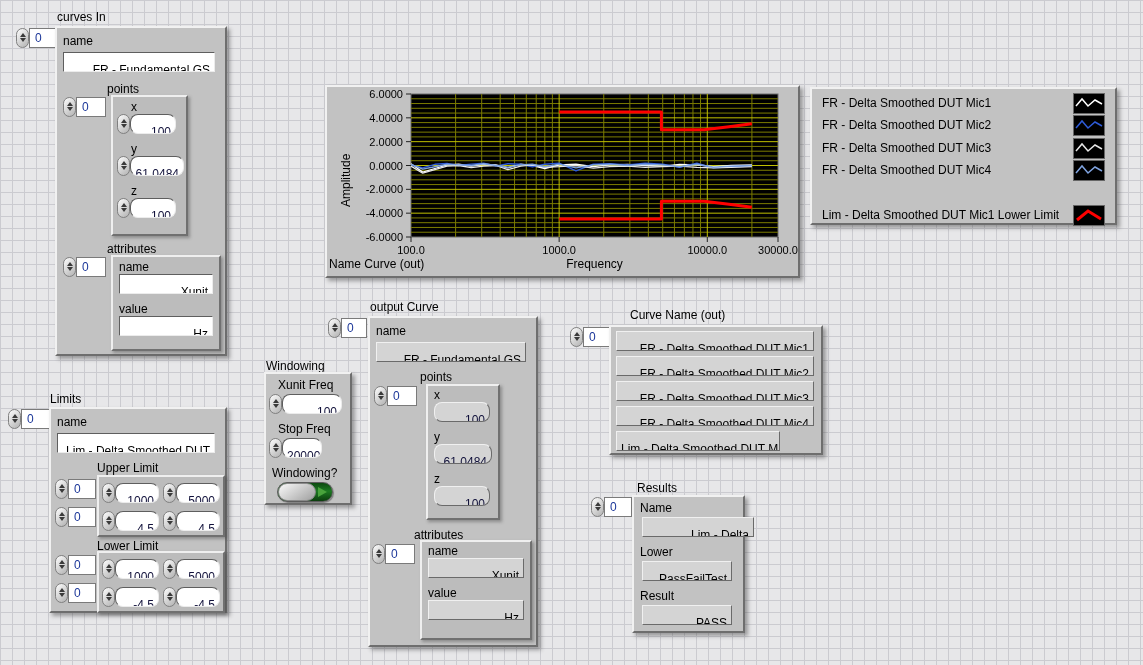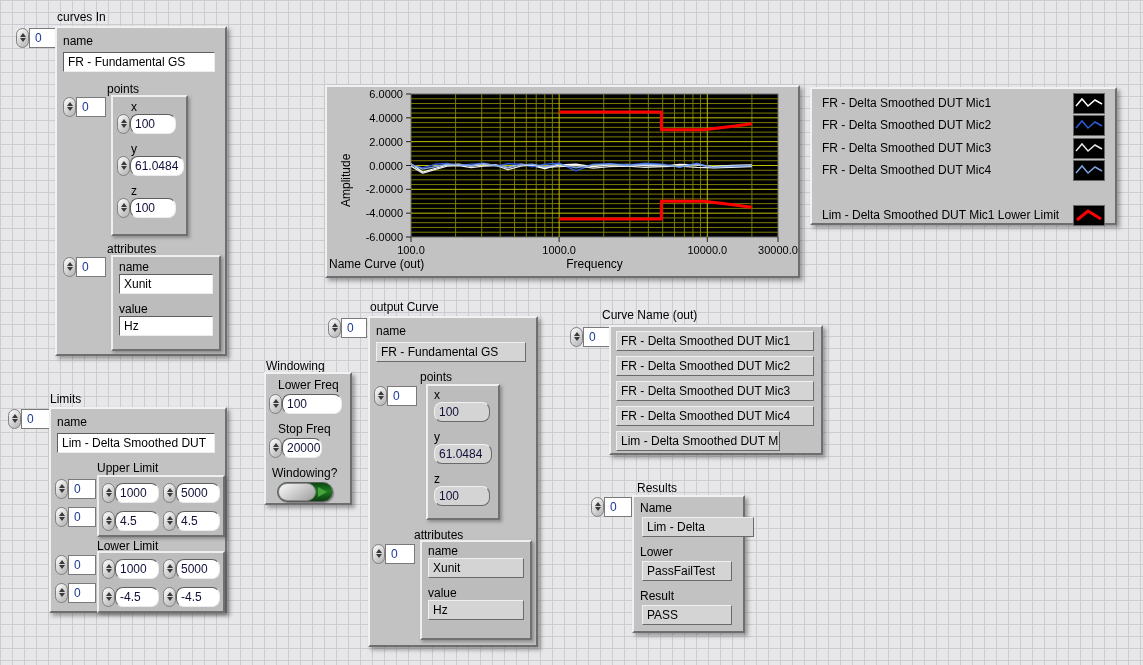--- a/index.html
+++ b/index.html
@@ -19,22 +19,22 @@
     box-shadow:3px 3px 4px rgba(60,60,60,.45);
   }
   .frame2 {
     position:absolute; background:#bcbcbc; box-sizing:border-box;
     border:2px solid; border-color:#efefef #707070 #707070 #efefef;
     box-shadow:2px 2px 3px rgba(60,60,60,.4);
   }
   .fld {
     position:absolute; height:20px; box-sizing:border-box; background:#fff;
     border:1px solid; border-color:#5e5e5e #ececec #ececec #5e5e5e;
-    font-size:12px; line-height:18px; padding:0 4px; color:#000;
-    white-space:nowrap; overflow:hidden;
+    font-size:12px; line-height:18px; padding:8px 4px; color:#000;
+    white-space:nowrap; overflow:hidden;text-align:right;
   }
   .num { color:#10103a;border-radius:8px; }
   .fldg { background:#d4d4d4; border-color:#f0f0f0 #6a6a6a #6a6a6a #f0f0f0; }
   .idx {
     position:absolute; width:38px; height:20px; box-sizing:border-box; background:#fff;
     border:1px solid #7a7a7a; font-size:12px; line-height:18px; padding-left:5px; color:#1c3799;
   }
   .spin {
     position:absolute; width:13px; height:20px; box-sizing:border-box;
     background:linear-gradient(135deg,#fdfdfd,#b2b2b2);
@@ -334,21 +334,21 @@
       <span class="spin" style="left:64px;top:34px">
           <i class="tri-up"></i>
           <i class="tri-dn"></i>
         </span>
       <div class="fld num" style="left:77px;top:34px;width:44px">-4.5</div>
     </div>
   </div>
 
   <div class="lbl" style="left:266px;top:359px">Windowing</div>
   <div class="frame" style="left:264px;top:372px;width:88px;height:133px">
-    <div class="lbl" style="left:12px;top:4px">Lower Freq</div>
+    <div class="lbl" style="left:12px;top:4px">Xunit Freq</div>
     <span class="spin" style="left:3px;top:20px">
         <i class="tri-up"></i>
         <i class="tri-dn"></i>
       </span>
     <div class="fld num" style="left:16px;top:20px;width:60px">100</div>
     <div class="lbl" style="left:12px;top:48px">Stop Freq</div>
     <span class="spin" style="left:3px;top:64px">
         <i class="tri-up"></i>
         <i class="tri-dn"></i>
       </span>
@@ -395,21 +395,21 @@
     <div class="idx" style="left:15px;top:226px;width:30px">0</div>
 
     <div class="frame2" style="left:50px;top:222px;width:112px;height:100px">
       <div class="lbl" style="left:6px;top:2px">name</div>
       <div class="fld fldg" style="left:6px;top:16px;width:96px">Xunit</div>
       <div class="lbl" style="left:6px;top:44px">value</div>
       <div class="fld fldg" style="left:6px;top:58px;width:96px">Hz</div>
     </div>
   </div>
 
-  <div class="lbl" style="left:602px;top:308px">Curve Name (out)</div>
+  <div class="lbl" style="left:630px;top:308px">Curve Name (out)</div>
   <span class="spin" style="left:570px;top:327px">
       <i class="tri-up"></i>
       <i class="tri-dn"></i>
     </span>
   <div class="idx" style="left:583px;top:327px;width:28px">0</div>
 
   <div class="frame" style="left:609px;top:325px;width:214px;height:130px">
     <div class="fld fldg" style="left:5px;top:4px;width:198px">FR - Delta Smoothed DUT Mic1</div>
     <div class="fld fldg" style="left:5px;top:29px;width:198px">FR - Delta Smoothed DUT Mic2</div>
     <div class="fld fldg" style="left:5px;top:54px;width:198px">FR - Delta Smoothed DUT Mic3</div>

